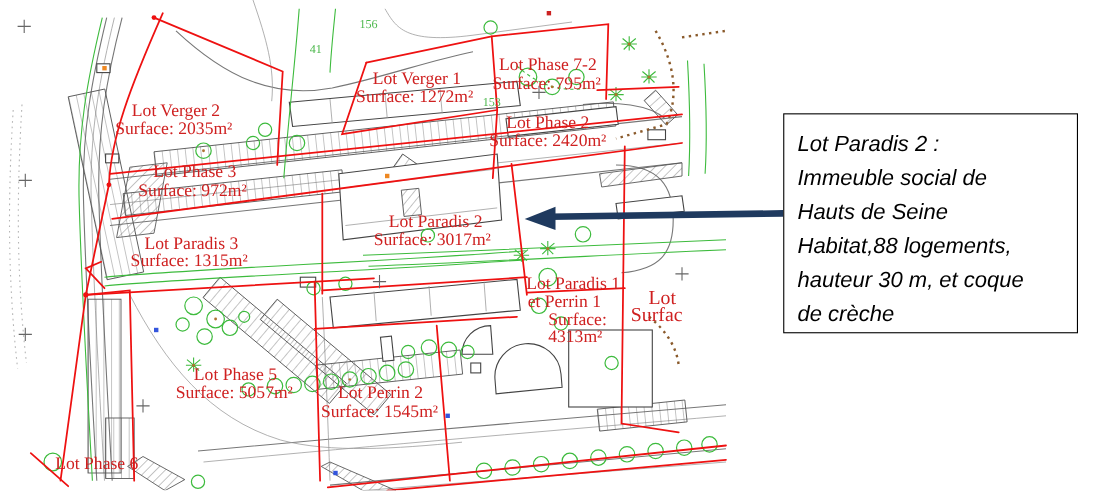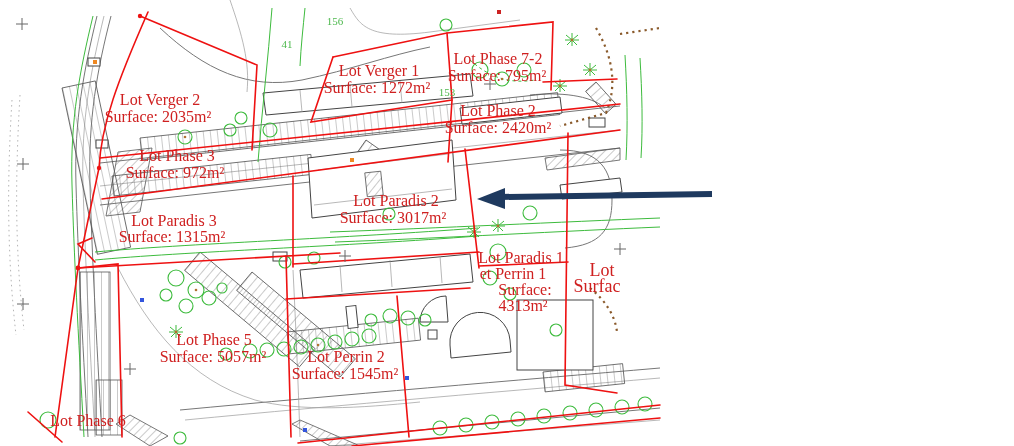--- a/index.html
+++ b/index.html
@@ -277,13 +277,21 @@
     <text class="green-label" x="335" y="25">156</text>
     <text class="green-label" x="447" y="96">153</text>
   </g>
 
   <g>
     <line x1="712" y1="194" x2="500" y2="197" stroke="#1f3a5f" stroke-width="6"></line>
     <polygon points="477,199 505,188 505,209" fill="#1f3a5f"></polygon>
   </g>
 </svg>
 
+  <div id="callout-box">
+    <div class="line">Lot Paradis 2 :</div>
+    <div class="line">Immeuble social de</div>
+    <div class="line">Hauts de Seine</div>
+    <div class="line">Habitat,88 logements,</div>
+    <div class="line">hauteur 30 m, et coque</div>
+    <div class="line">de crèche</div>
+  </div>
 </div>
 
 </body></html>

